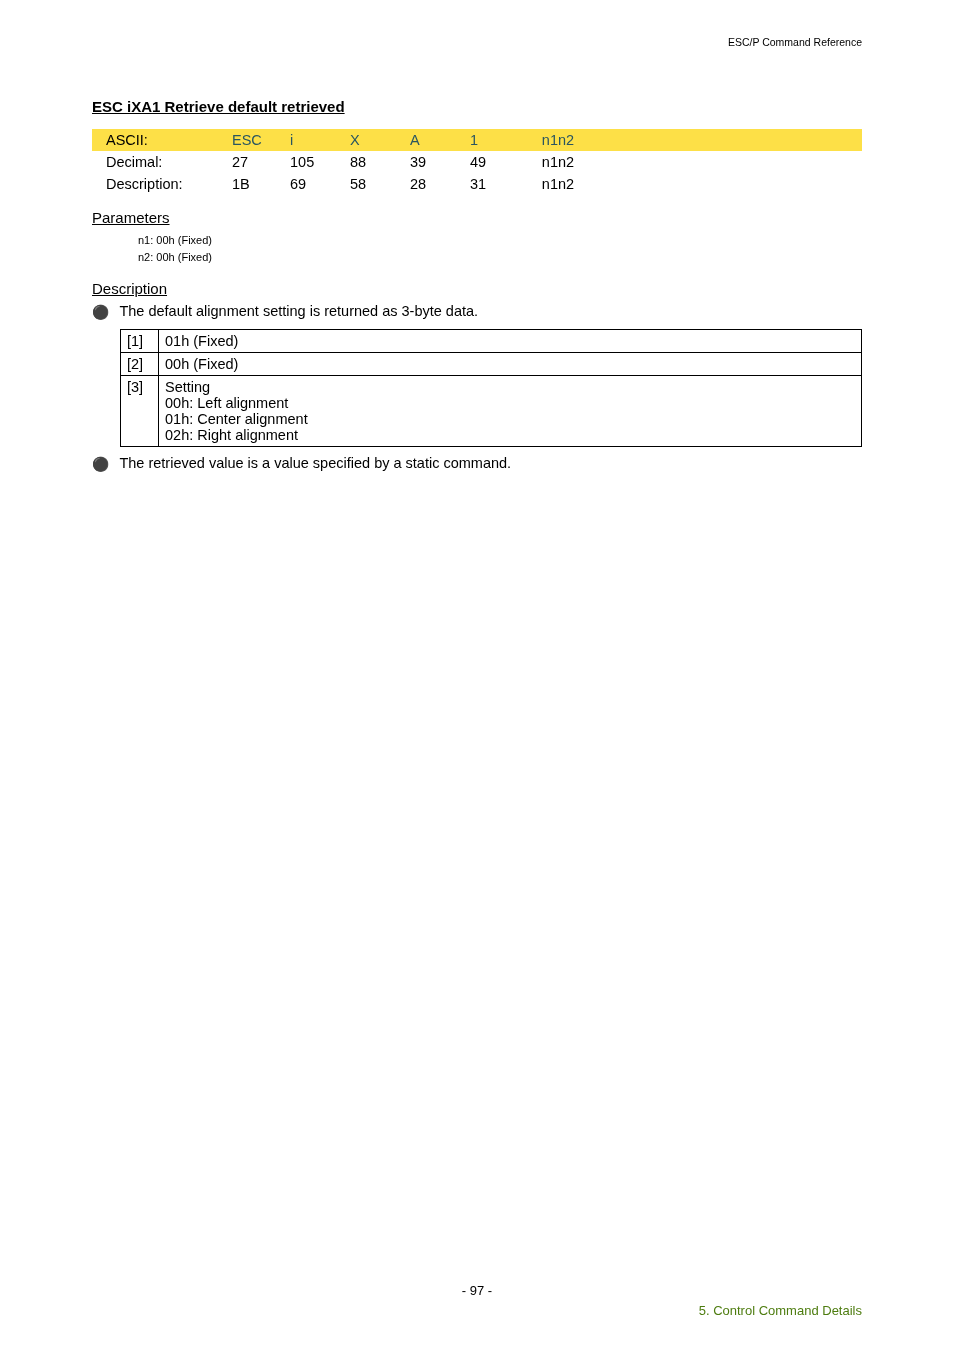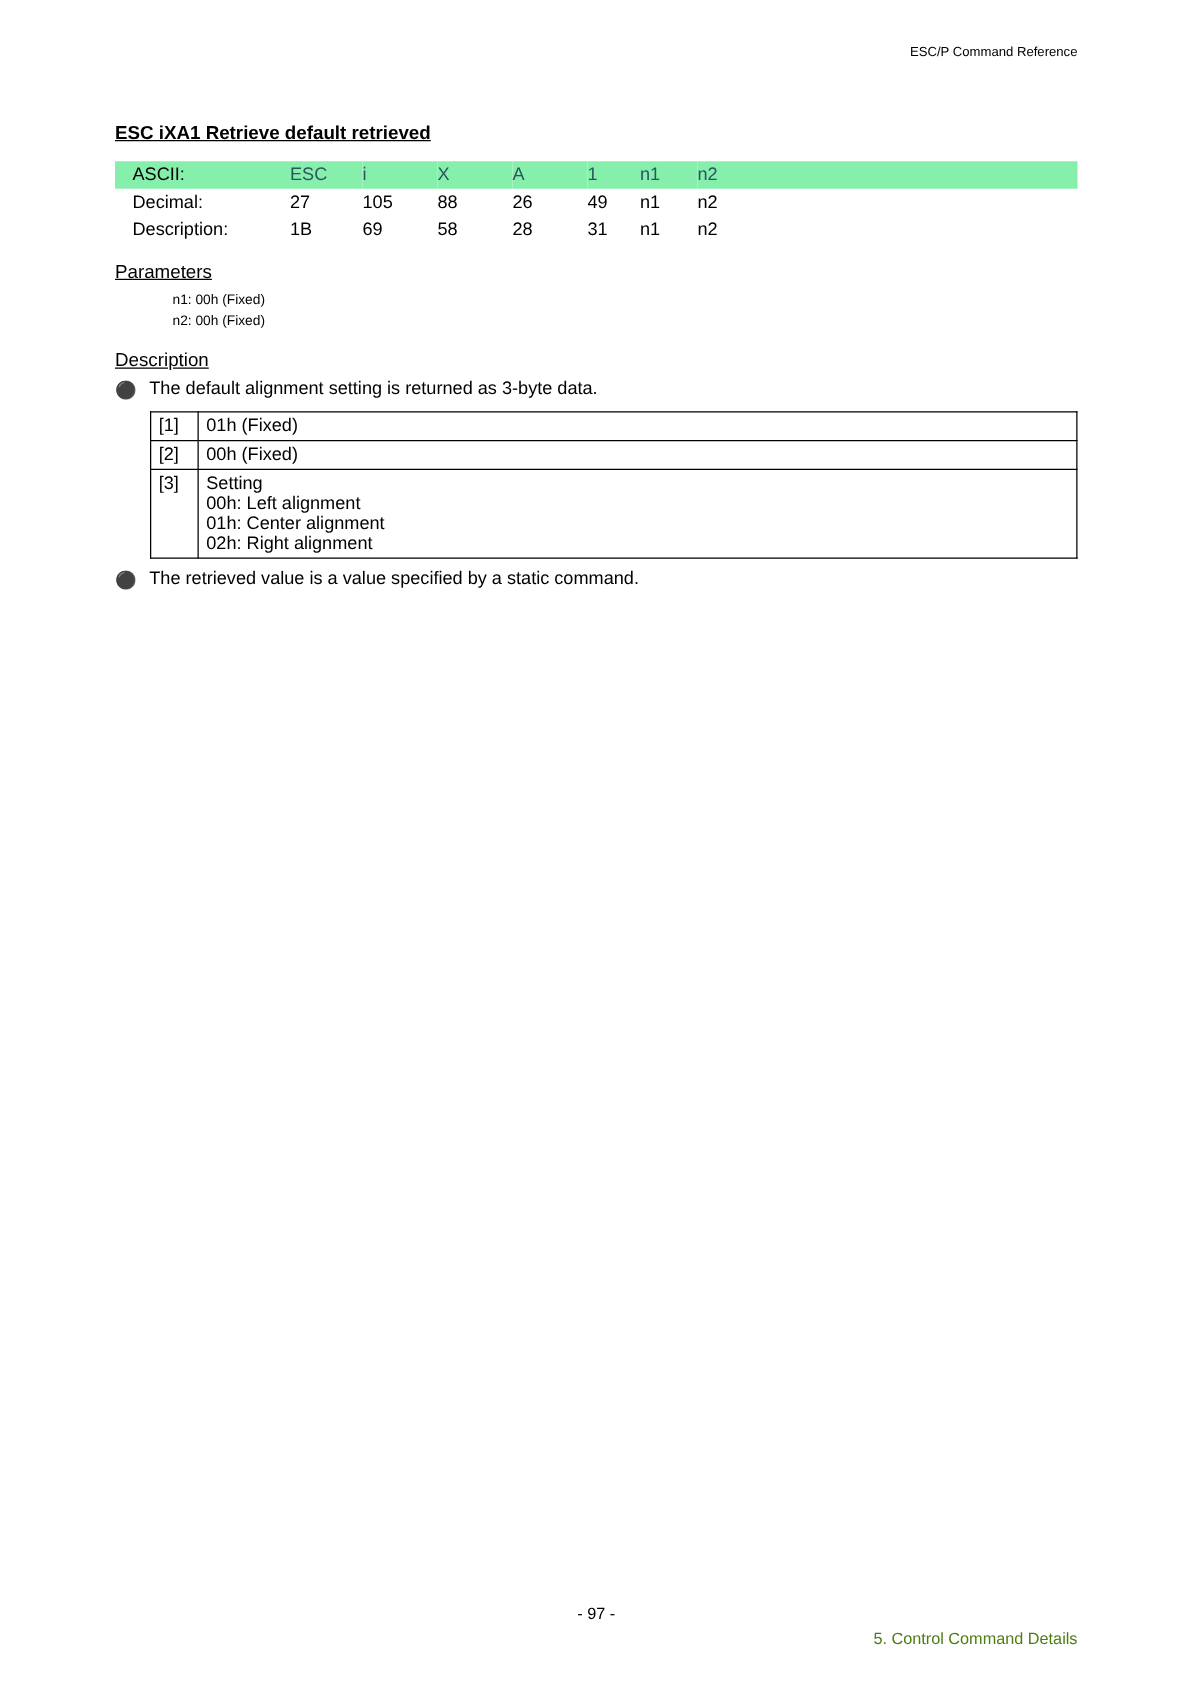--- a/index.html
+++ b/index.html
@@ -32,31 +32,31 @@
   .code-table {
     width: 100%;
     border-collapse: collapse;
     margin-bottom: 14px;
   }
   .code-table td {
     padding: 3px 0 3px 0;
     font-size: 14.5px;
     white-space: nowrap;
   }
-  .row-ascii td { background: #86efac; margin-top: 16px; }
+  .row-ascii td { background: #fde047; margin-top: 16px; }
   .row-ascii td:first-child { color: #000; }
   .row-ascii .val { color: #2a5660; }
   .row-ascii .label { color: #000; }
   .code-table .c0 { width: 140px; padding-left: 14px;}
   .code-table .c1 { width: 58px; text-align: left;}
   .code-table .c2 { width: 60px; text-align: left;}
   .code-table .c3 { width: 60px; text-align: left;}
   .code-table .c4 { width: 60px; text-align: left;}
   .code-table .c5 { width: 42px; text-align: left;}
-  .code-table .c6 { width: 46px; text-align: left;}
+  .code-table .c6 { width: 46px; text-align: right;}
   .code-table .c7 { text-align: left;}
   .sub-title {
     font-size: 15px;
     text-decoration: underline;
     margin-top: 8px;
     margin-bottom: 6px;
   }
   .indent-block {
     padding-left: 46px;
     font-size: 11px;
@@ -121,21 +121,21 @@
       <td class="c4 val">A</td>
       <td class="c5 val">1</td>
       <td class="c6 val">n1</td>
       <td class="c7 val">n2</td>
     </tr>
     <tr>
       <td class="c0">Decimal:</td>
       <td class="c1">27</td>
       <td class="c2">105</td>
       <td class="c3">88</td>
-      <td class="c4">26</td>
+      <td class="c4">39</td>
       <td class="c5">49</td>
       <td class="c6">n1</td>
       <td class="c7">n2</td>
     </tr>
     <tr>
       <td class="c0">Description:</td>
       <td class="c1">1B</td>
       <td class="c2">69</td>
       <td class="c3">58</td>
       <td class="c4">28</td>

